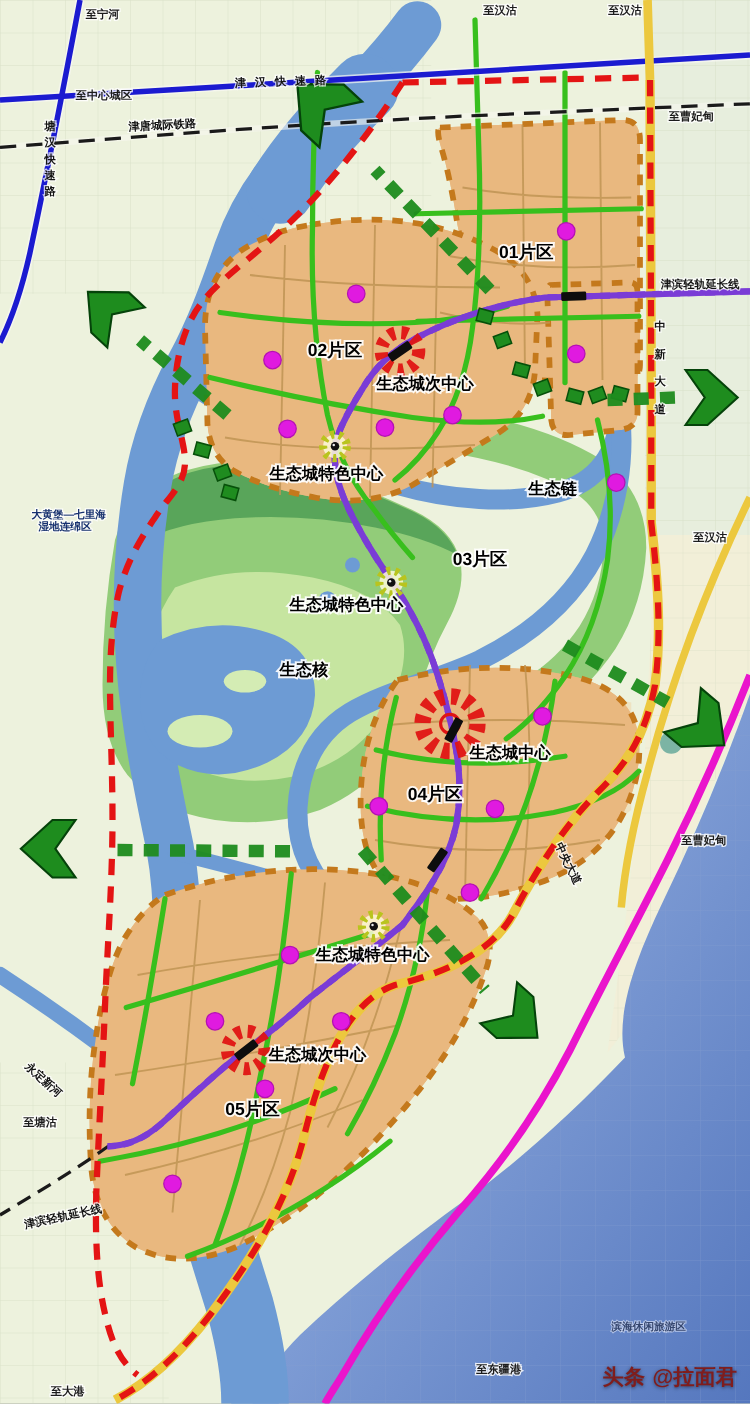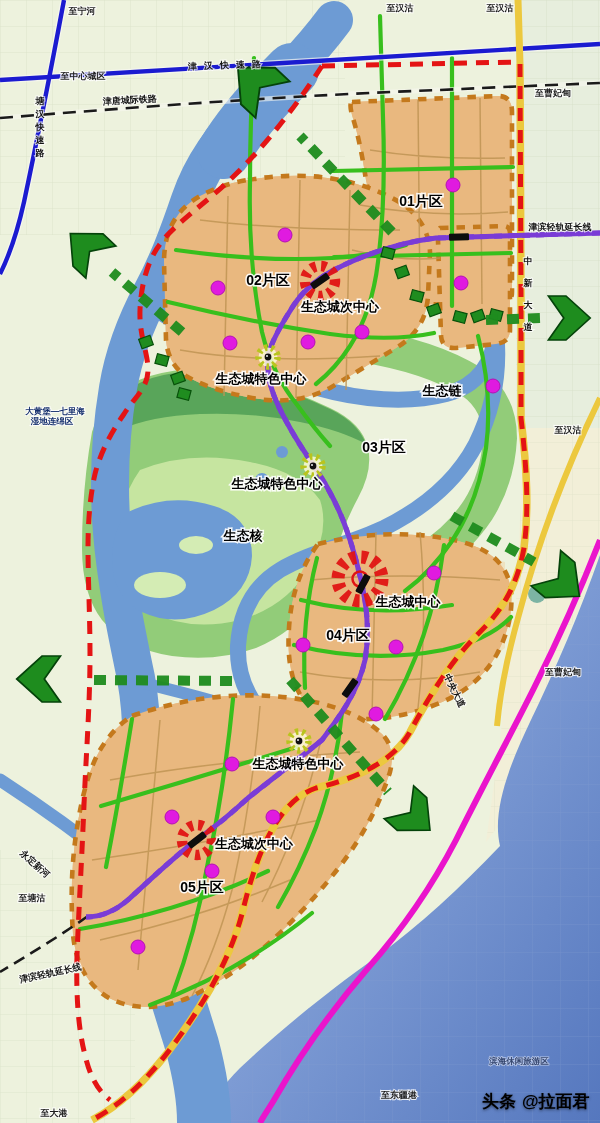--- a/index.html
+++ b/index.html
@@ -6,21 +6,21 @@
   .stage{position:relative;width:600px;height:1123px;overflow:hidden;background:#edf2dd;
          font-family:"Liberation Sans","DejaVu Sans",sans-serif;}
   svg{display:block}
   svg text{font-family:"Liberation Sans","DejaVu Sans",sans-serif;}
   .t-dest{font-size:9px;font-weight:700;fill:#1c1c1c;paint-order:stroke;stroke:rgba(255,255,255,.85);stroke-width:2px;}
   .t-road{font-size:9px;font-weight:700;fill:#141414;paint-order:stroke;stroke:rgba(255,255,255,.75);stroke-width:2px;}
   .t-district{font-size:14px;font-weight:800;fill:#000;paint-order:stroke;stroke:rgba(255,255,255,.9);stroke-width:3px;}
   .t-center{font-size:13px;font-weight:800;fill:#000;paint-order:stroke;stroke:rgba(255,255,255,.9);stroke-width:3px;}
   .t-area{font-size:8.5px;font-weight:800;fill:#16306e;paint-order:stroke;stroke:rgba(255,255,255,.8);stroke-width:2px;}
   .t-coast{font-size:8.5px;font-weight:700;fill:#35466e;paint-order:stroke;stroke:rgba(235,240,255,.6);stroke-width:1.5px;}
-  .watermark{position:absolute;left:482px;top:1090px;color:#000000;font-weight:800;font-size:17px;
+  .watermark{position:absolute;left:482px;top:1090px;color:#7f1d1d;font-weight:800;font-size:17px;
              text-shadow:0 1px 3px rgba(0,0,0,.5);white-space:nowrap;display:flex;gap:6px;}
 </style>
 </head>
 <body>
 
 <div class="stage">
 <svg width="600" height="1123" viewBox="0 0 600 1123">
   <defs>
     <linearGradient id="seaGrad" x1="0" y1="0" x2="1" y2="1">
       <stop offset="0" stop-color="#b0c0e2"></stop>

